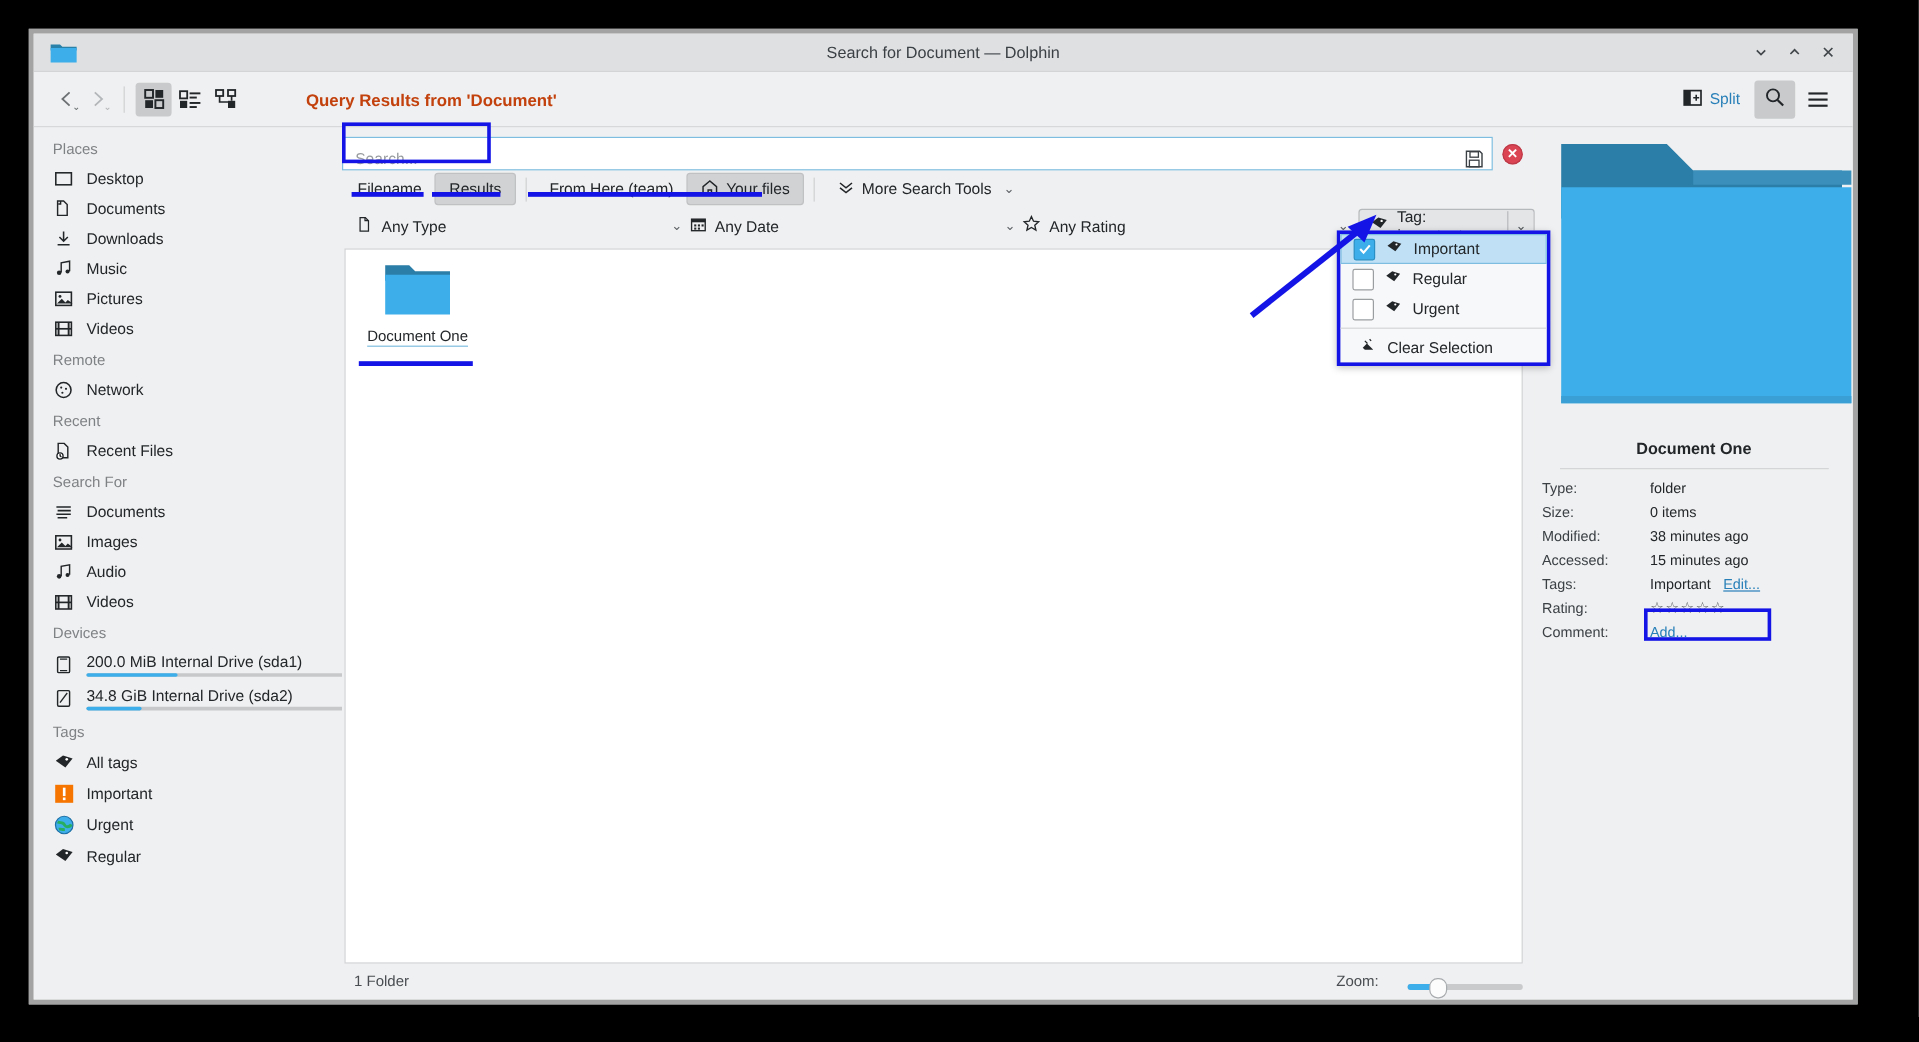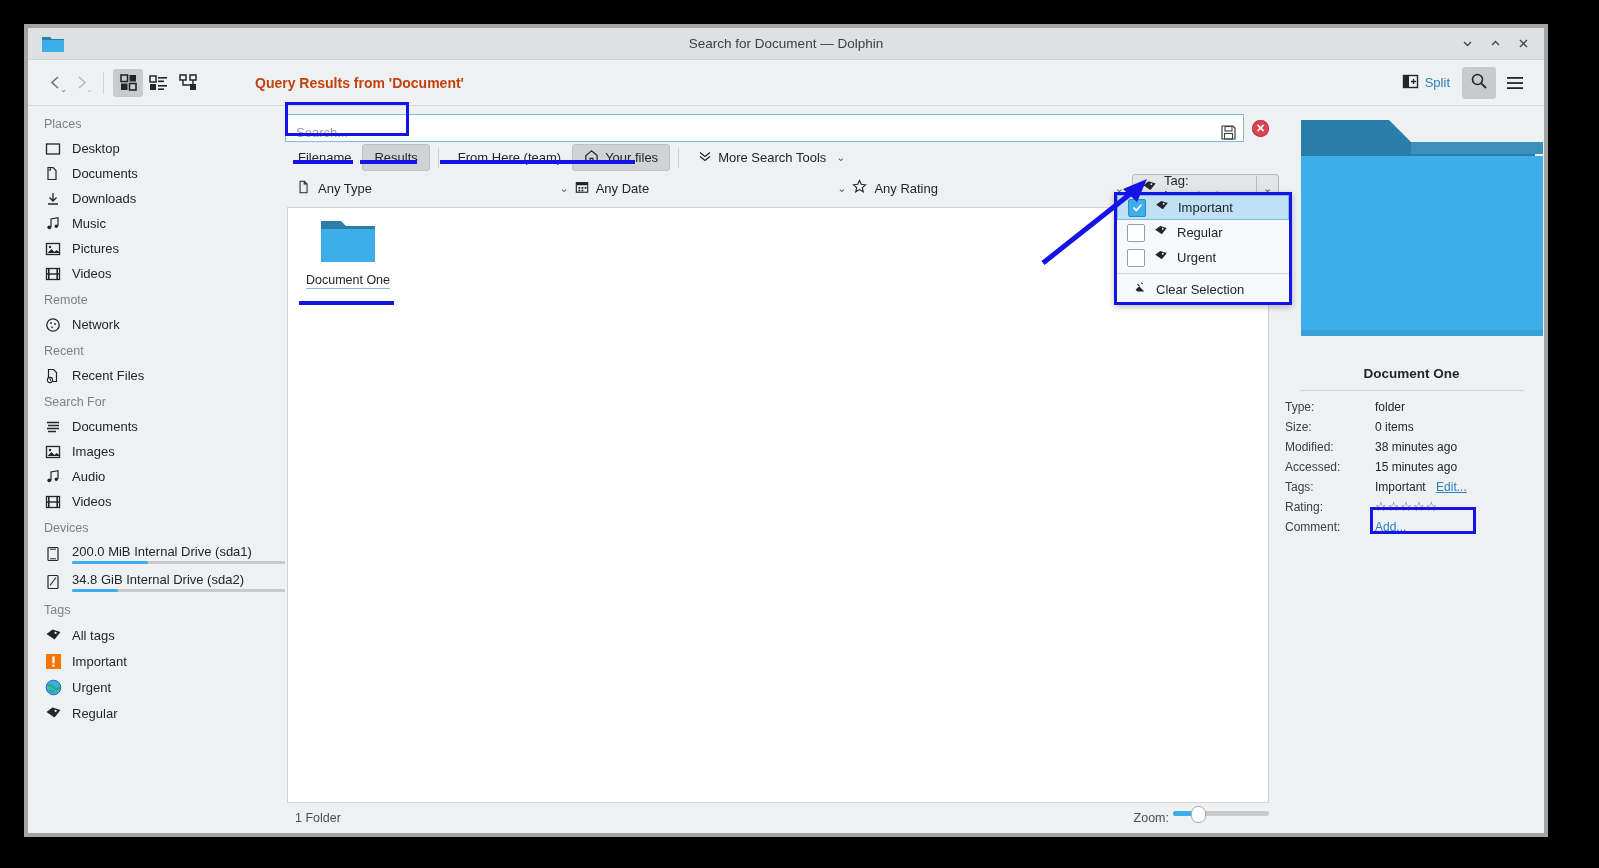--- a/index.html
+++ b/index.html
@@ -100,21 +100,21 @@
   .viewarea{
     flex:1;margin:4px 10px 0 2px;background:#fff;border:1px solid #cfd1d3;position:relative;min-height:0;
   }
   .fileitem{
     position:absolute;left:12px;top:10px;width:96px;display:flex;flex-direction:column;align-items:center;gap:6px;
   }
   .fname{font-size:12.5px;color:#232629;border-bottom:1px solid #7fbde0;padding-bottom:1px;}
   .statusbar{
     height:30px;min-height:30px;display:flex;align-items:center;padding:0 10px 0 2px;font-size:12.5px;color:#4a4e52;
   }
-  .zoom-wrap{margin-left:auto;display:flex;align-items:flex-start;gap:4px;}
+  .zoom-wrap{margin-left:auto;display:flex;align-items:flex-end;gap:24px;}
   .slider{width:96px;height:5px;background:#c8cacc;border-radius:3px;position:relative;}
   .slider i{position:absolute;left:0;top:0;height:5px;width:24px;background:#3daee9;border-radius:3px;}
   .knob{position:absolute;left:18px;top:-5px;width:13px;height:15px;background:#fcfcfc;border:1px solid #a8abae;border-radius:7px;}
   
   .infopanel{
     width:265px;min-width:265px;background:#eff0f1;display:flex;flex-direction:column;align-items:center;
     padding-top:6px;overflow:hidden;
   }
   .bigfolder{width:250px;height:232px;position:relative;margin-left:12px;}
   .info-title{font-weight:bold;font-size:13.5px;margin:22px 0 0 0;color:#232629;}

